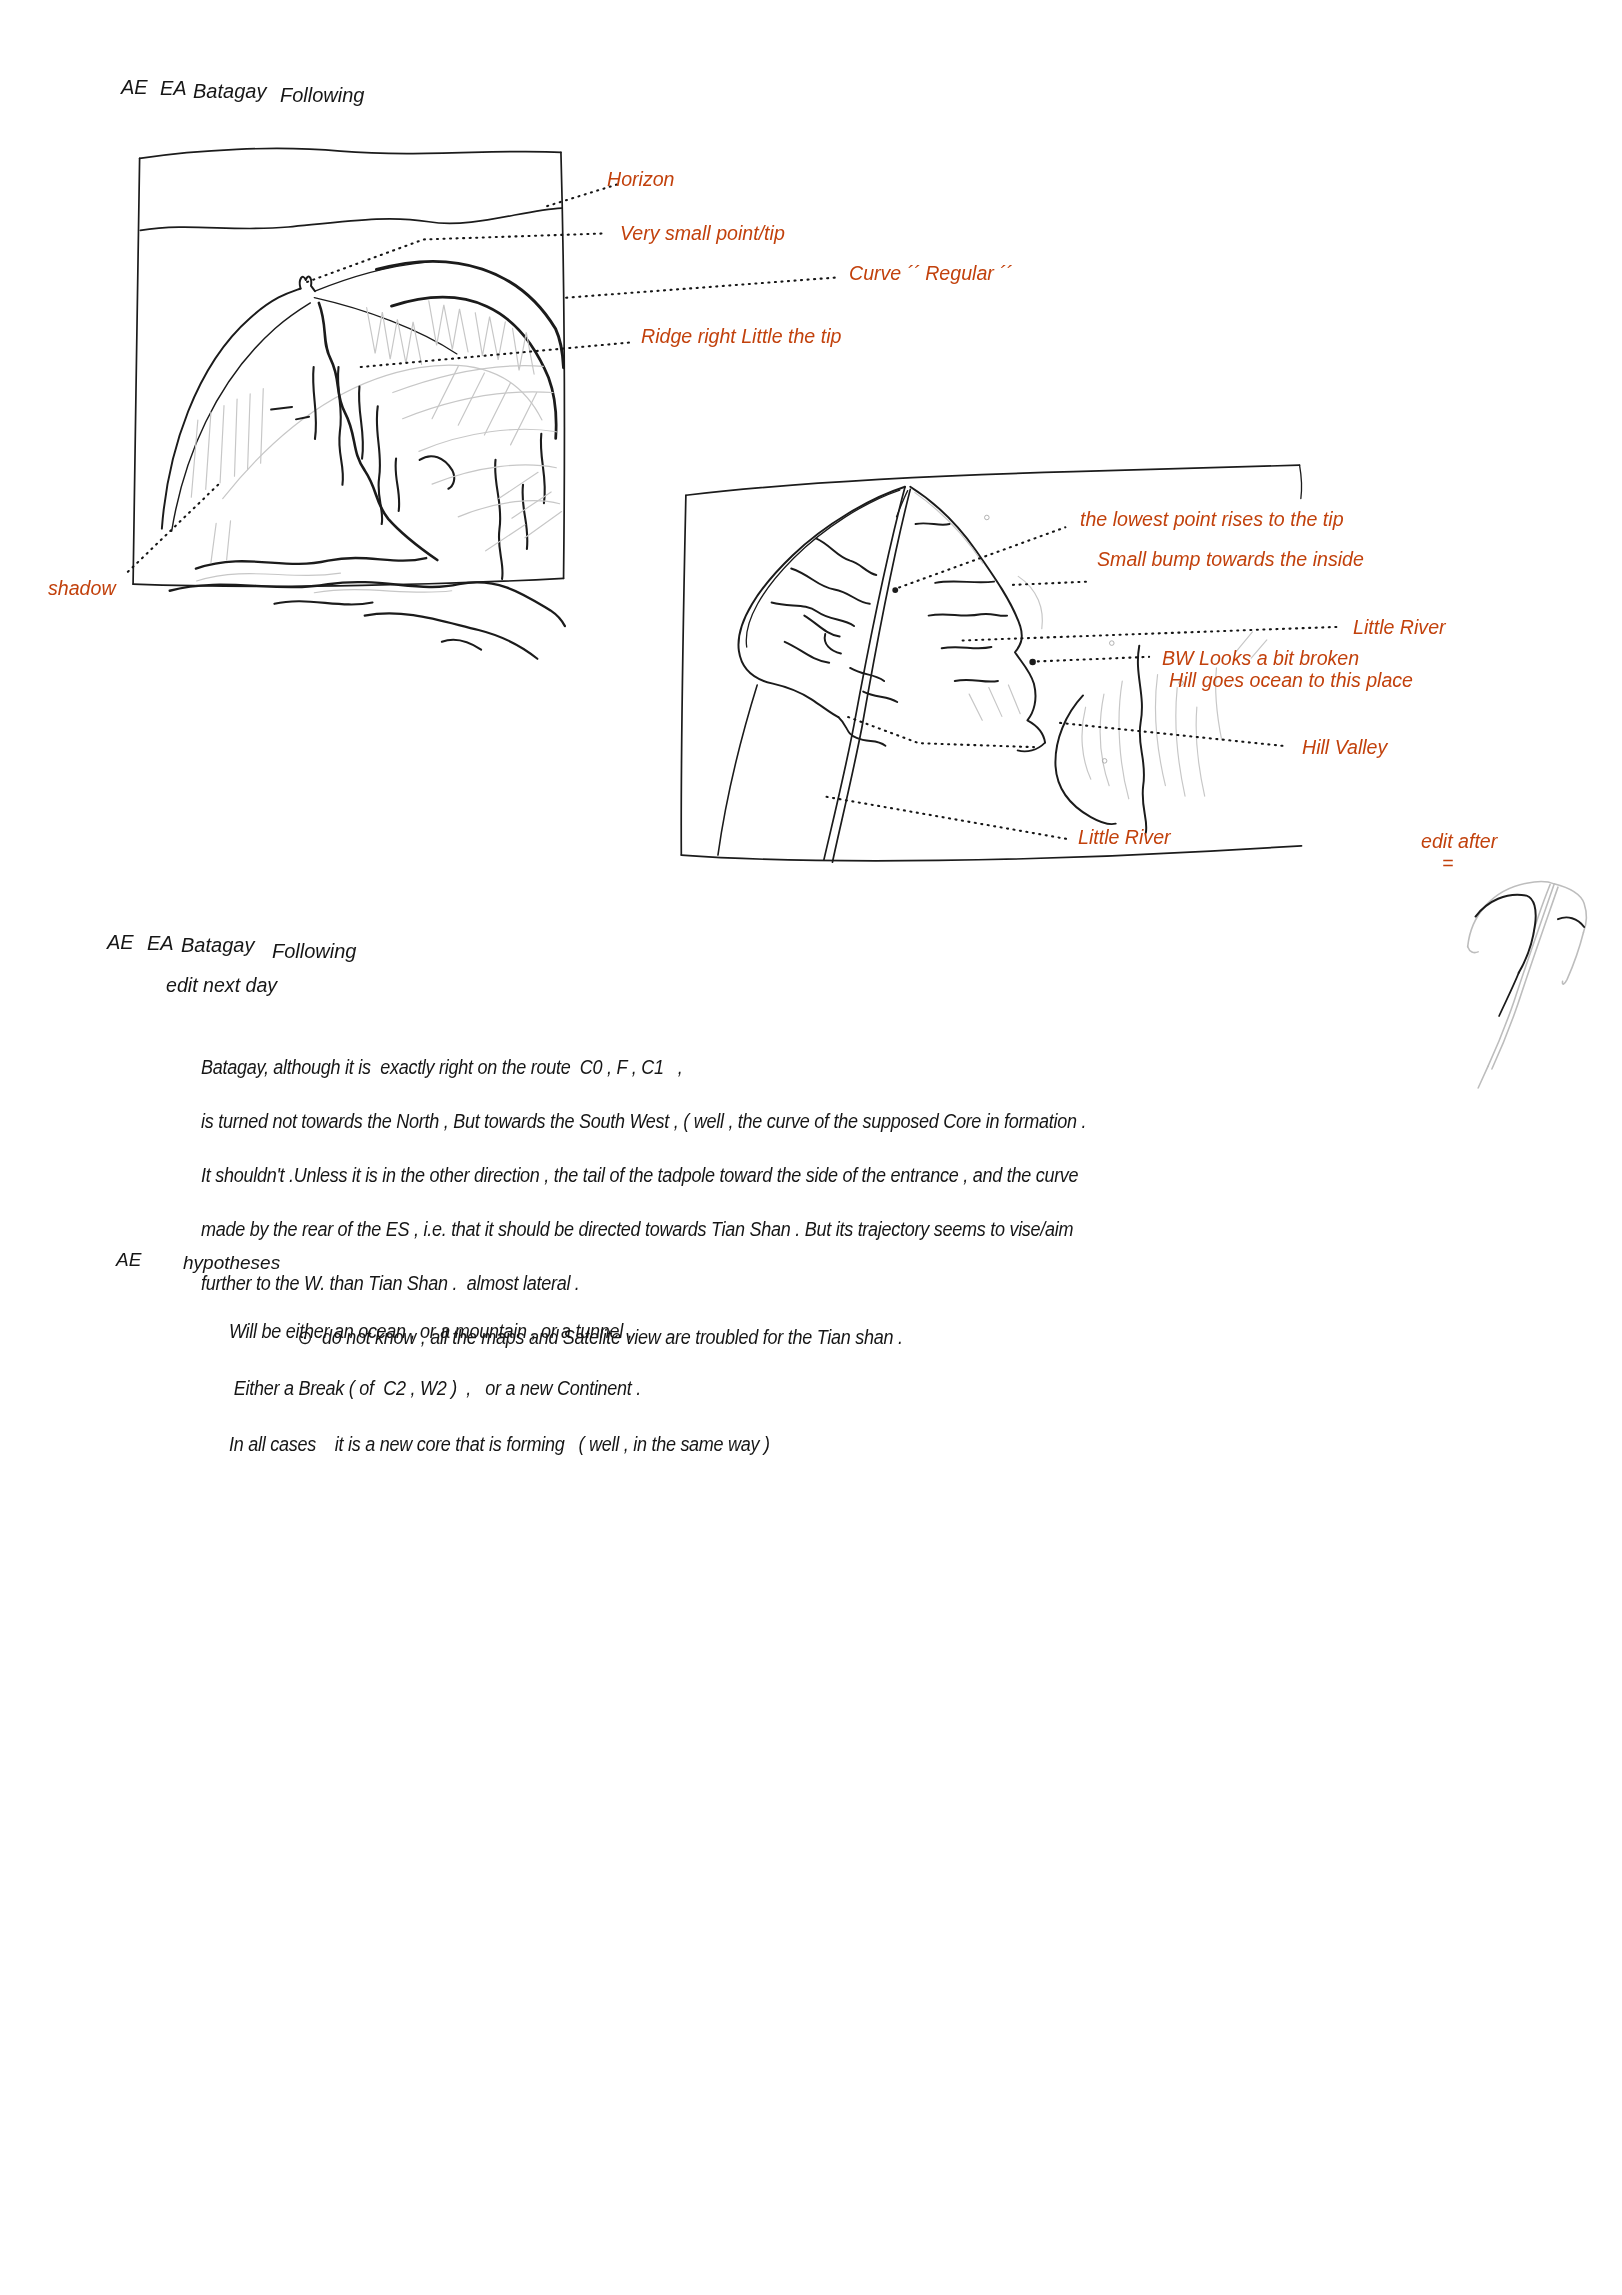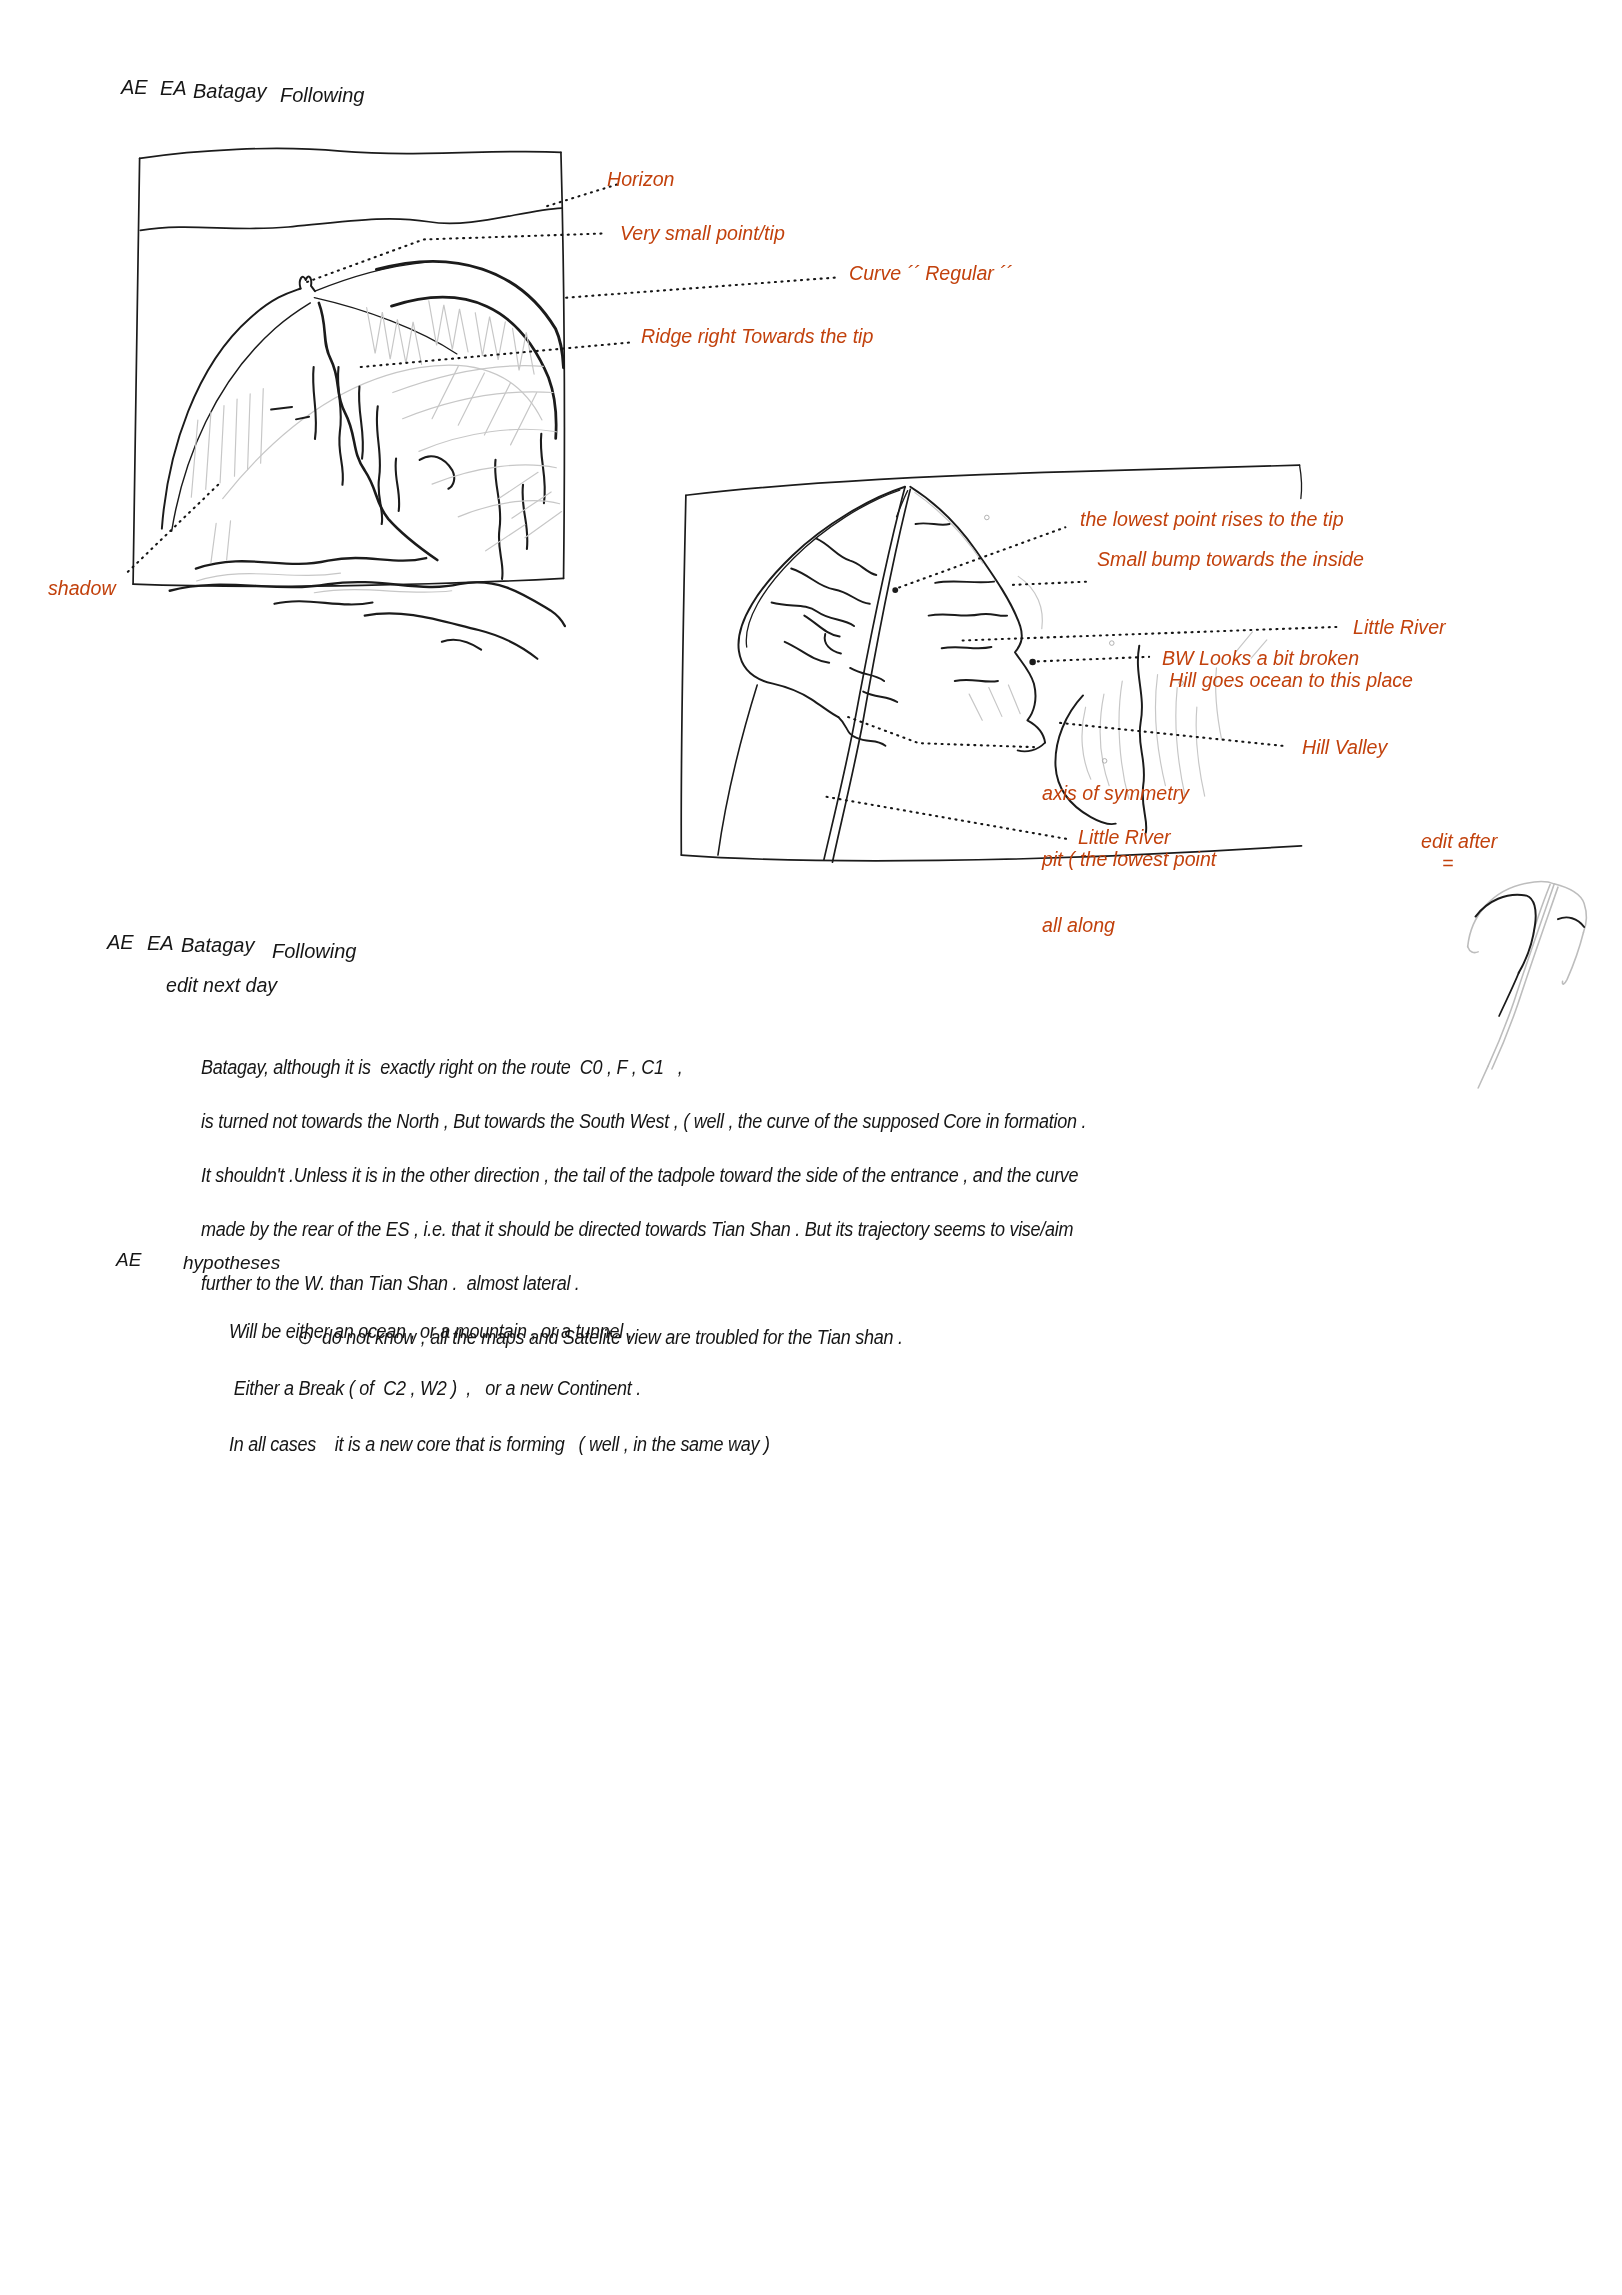--- a/index.html
+++ b/index.html
@@ -185,34 +185,29 @@
   </svg>
 
   <div class="t f31" style="left:121px;top:76px">AE</div>
   <div class="t f31" style="left:160px;top:77px">EA</div>
   <div class="t f31" style="left:193px;top:80px">Batagay</div>
   <div class="t f31" style="left:280px;top:84px">Following</div>
 
   <div class="t lbl" style="left:607px;top:168px">Horizon</div>
   <div class="t lbl" style="left:620px;top:222px">Very small point/tip</div>
   <div class="t lbl" style="left:849px;top:262px">Curve ´´ Regular ´´</div>
-  <div class="t lbl" style="left:641px;top:325px">Ridge right Towards the tip</div>
+  <div class="t lbl" style="left:641px;top:325px">Ridge right Little the tip</div>
   <div class="t lbl" style="left:48px;top:577px">shadow</div>
 
   <div class="t lbl" style="left:1080px;top:508px">the lowest point rises to the tip</div>
   <div class="t lbl" style="left:1097px;top:548px">Small bump towards the inside</div>
   <div class="t lbl" style="left:1353px;top:616px">Little River</div>
   <div class="t lbl" style="left:1162px;top:647px">BW Looks a bit broken</div>
   <div class="t lbl" style="left:1169px;top:669px">Hill goes ocean to this place</div>
   <div class="t lbl" style="left:1302px;top:736px">Hill Valley</div>
-  <div class="t lbl axis-block" style="left:1042px;top:737px">
-    <div>axis of symmetry</div>
-    <div>pit ( the lowest point</div>
-    <div>all along</div>
-  </div>
   <div class="t lbl" style="left:1078px;top:826px">Little River</div>
   <div class="t lbl" style="left:1421px;top:830px">edit after</div>
   <div class="t lbl" style="left:1442px;top:852px">=</div>
 
   <div class="t f31" style="left:107px;top:931px">AE</div>
   <div class="t f31" style="left:147px;top:932px">EA</div>
   <div class="t f31" style="left:181px;top:934px">Batagay</div>
   <div class="t f31" style="left:272px;top:940px">Following</div>
   <div class="t f30" style="left:166px;top:974px">edit next day</div>
 

